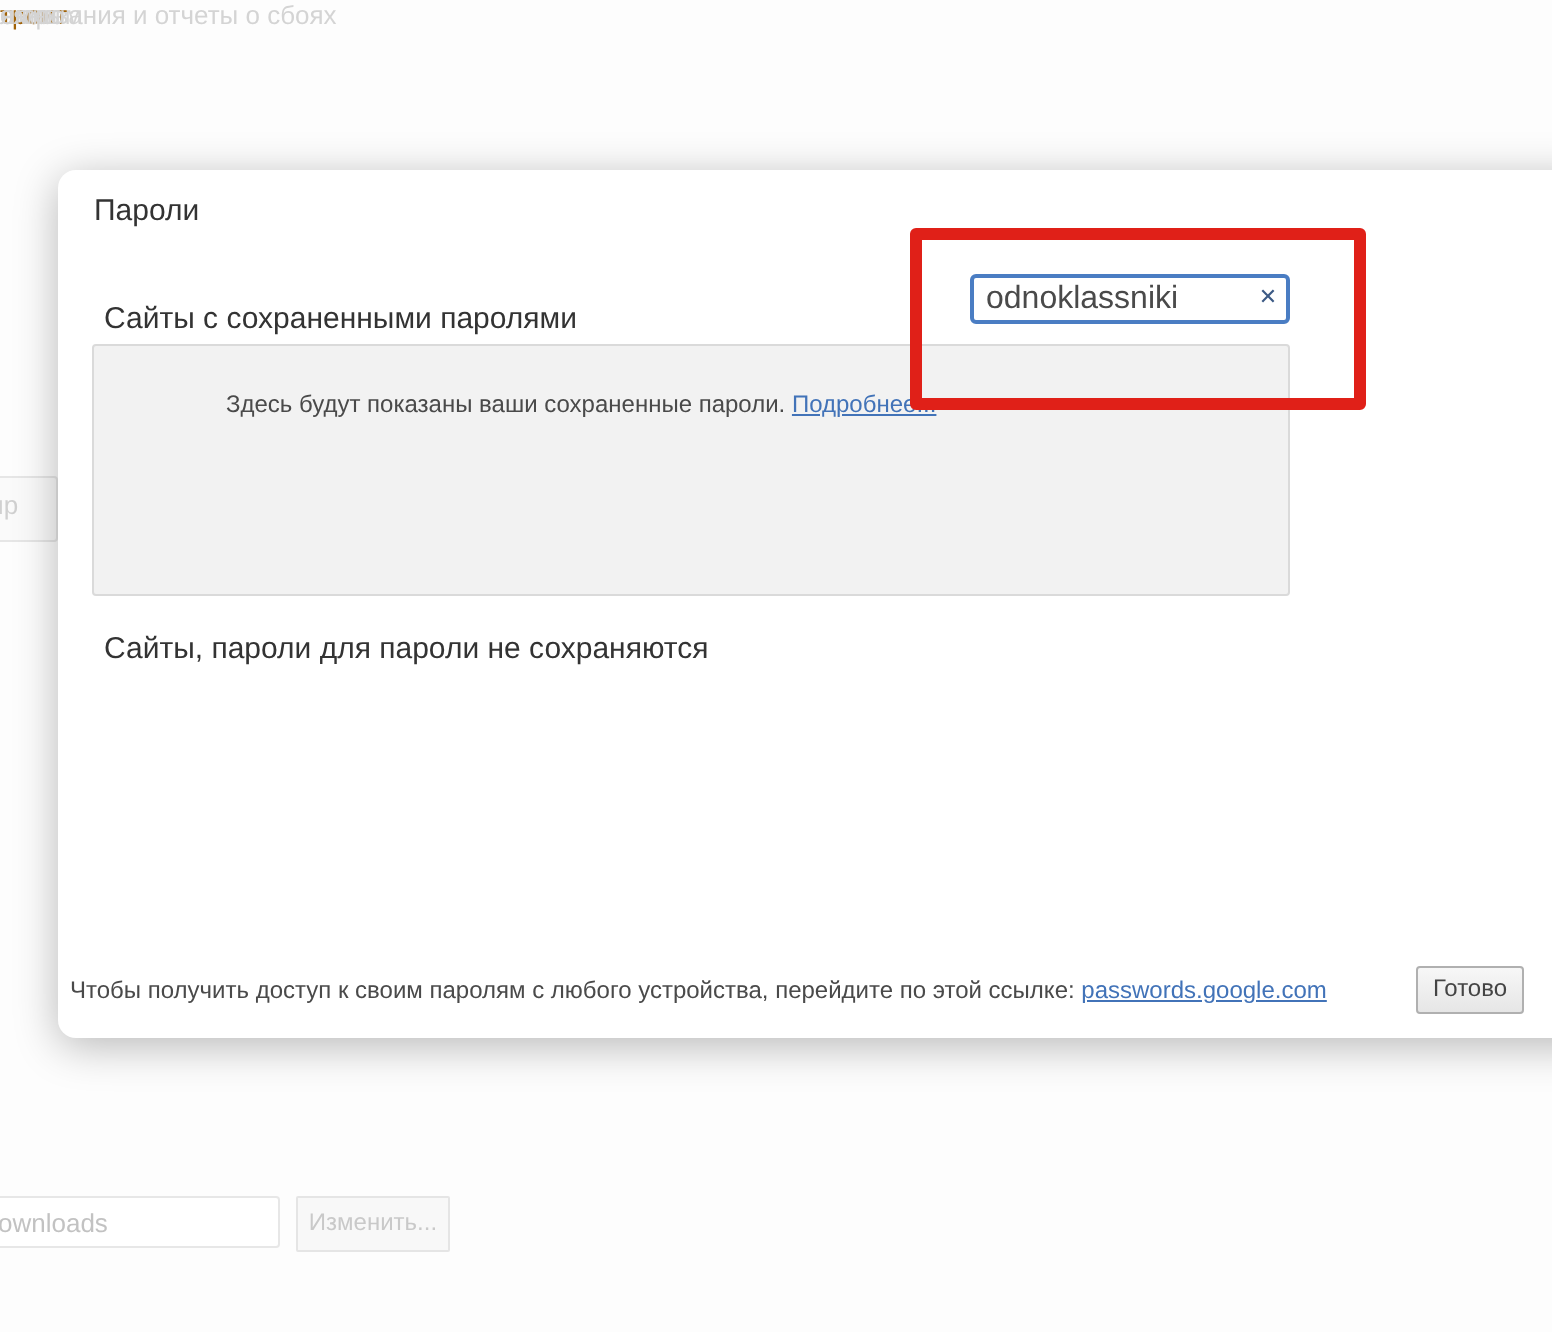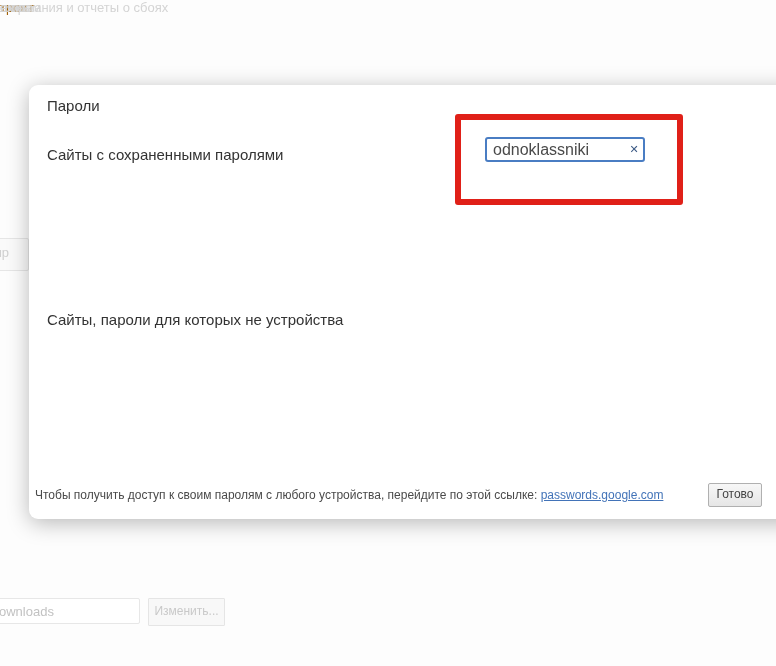--- a/index.html
+++ b/index.html
@@ -56,21 +56,21 @@
     border:2px solid #4a7dc3;border-radius:3px;background:#fff;
     font-size:16px;color:#4a4a4a;padding:0 22px 0 6px;box-sizing:border-box;
     outline:none;font-family:"Liberation Sans","DejaVu Sans",sans-serif;
   }
   .search-clear{
     position:absolute;left:597px;top:55px;width:16px;height:18px;
     font-size:11px;font-weight:bold;color:#3c5a85;text-align:center;
     line-height:18px;cursor:pointer;
   }
   .section-h{
-    position:absolute;left:18px;margin:0;
+    position:absolute;left:18px;margin:5px;
     font-size:15px;font-weight:400;color:#333333;
   }
   .section-h.saved{top:61px;}
   .section-h.never{top:226px;}
   .empty-box{
     position:absolute;left:17px;width:599px;box-sizing:border-box;
     background:#f2f2f2;border:1px solid #dadada;border-radius:2px;
     font-size:12px;color:#4a4a4a;
     padding:22px 10px 0 66px;
   }
@@ -119,22 +119,26 @@
 
   <div class="dialog">
     <h1 class="dialog-title">Пароли</h1>
     <span class="close-x">✕</span>
 
     <h2 class="section-h saved">Сайты с сохраненными паролями</h2>
 
     <input class="search-input" value="odnoklassniki" style="">
     <span class="search-clear">✕</span>
 
+    <div class="empty-box saved">
+      <span>Здесь будут показаны ваши сохраненные пароли.</span>
+      <a class="more-link">Подробнее...</a>
+    </div>
 
-    <h2 class="section-h never">Сайты, пароли для которых не устройства</h2>
+    <h2 class="section-h never">Сайты, пароли для пароли не сохраняются</h2>
 
 
     <div class="footer-text">
       <span>Чтобы получить доступ к своим паролям с любого устройства, перейдите по этой ссылке:</span>
       <a class="more-link">passwords.google.com</a>
     </div>
 
     <div class="done-btn">Готово</div>
   </div>
 

